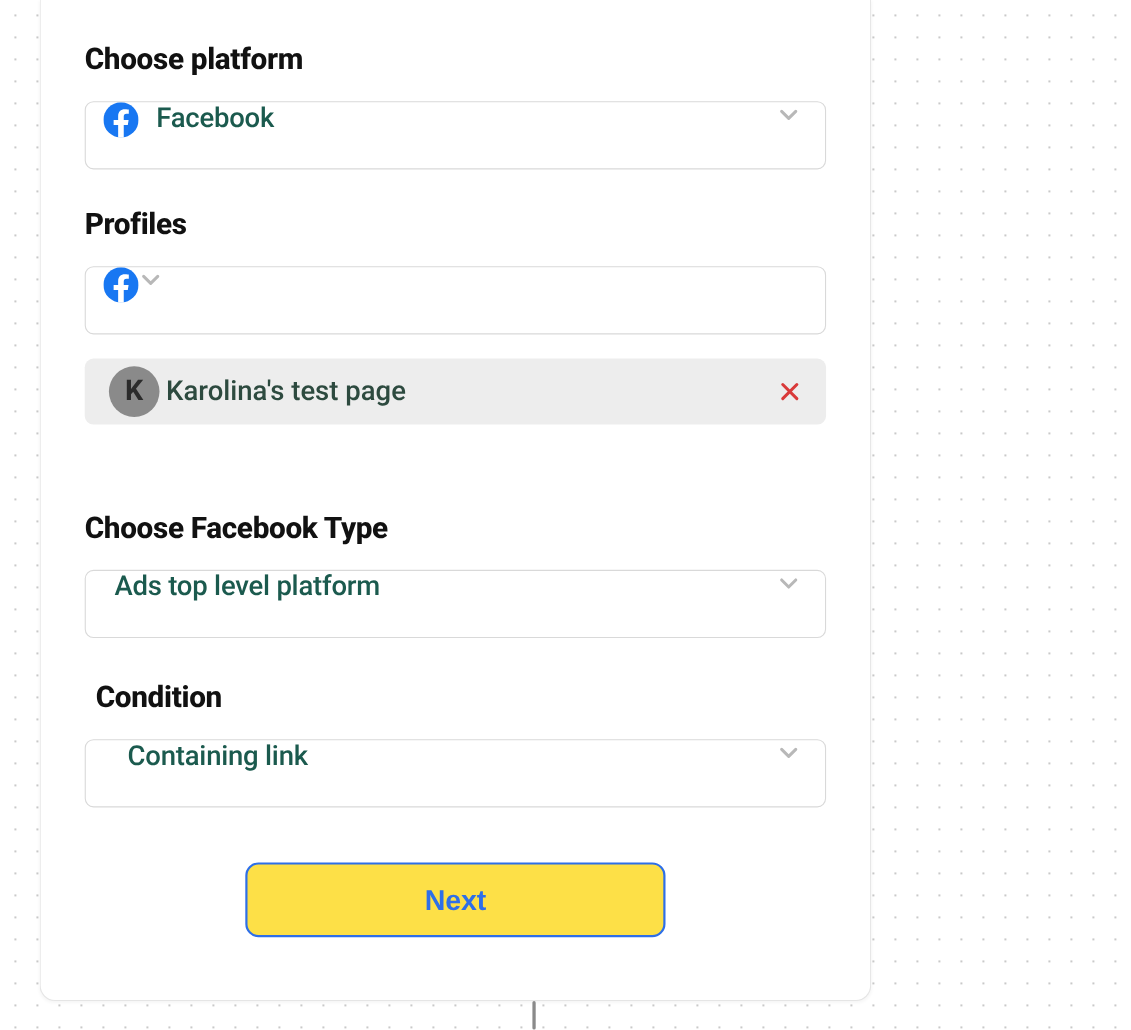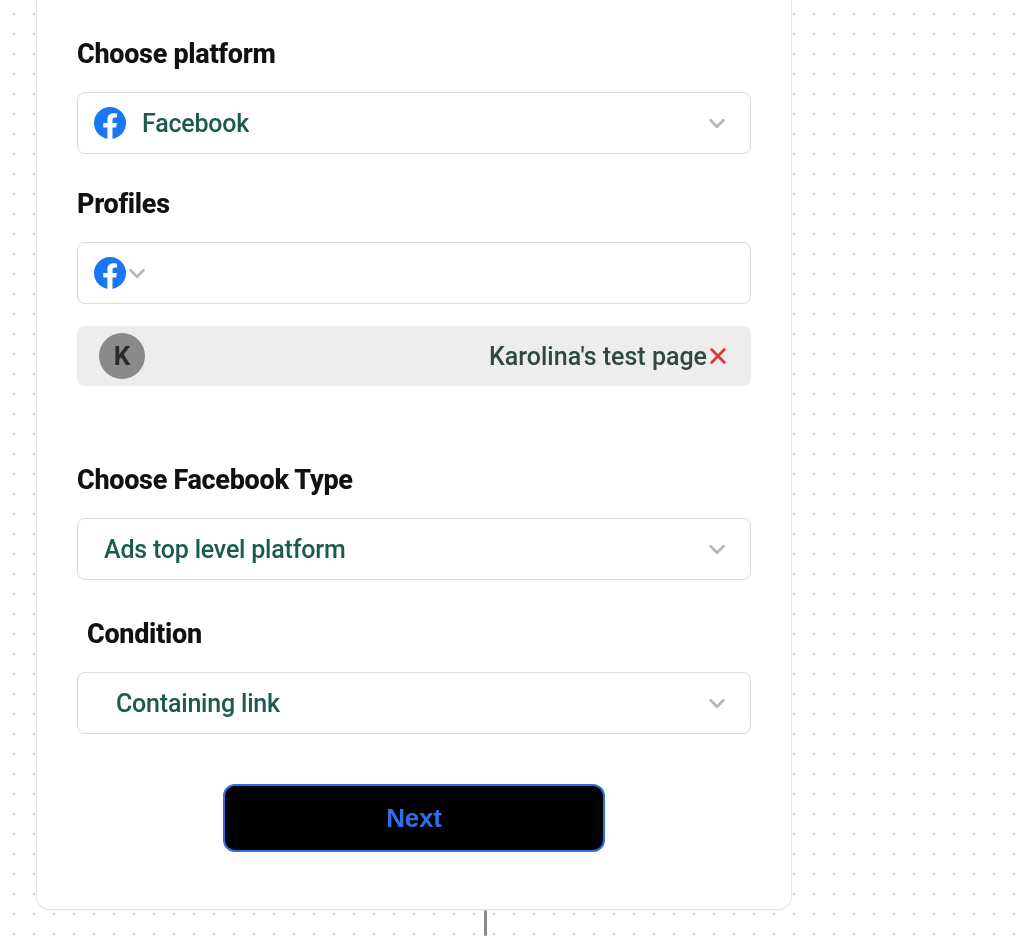--- a/index.html
+++ b/index.html
@@ -49,21 +49,21 @@
     }
     .section-heading.indent {
       margin-left: 10px;
     }
     .select-box {
       width: 100%;
       border: 1.5px solid #d9d9d9;
       border-radius: 8px;
       height: 62px;
       display: flex;
-      align-items: center;
+      align-items: flex-start;
       padding: 0 22px 0 16px;
       cursor: pointer;
       background: #fff;
     }
     .select-box .label-text {
       color: #1b5a4e;
       font-size: 25px;
       font-weight: 500;
       flex: 1;
       letter-spacing: -0.2px;
@@ -103,39 +103,38 @@
       font-size: 26px;
       font-weight: 700;
       flex-shrink: 0;
     }
     .profile-chip .name {
       margin-left: 6px;
       color: #2d4a3f;
       font-size: 25px;
       font-weight: 500;
       flex: 1;
-      text-align: right;
     }
     .close-x {
       width: 22px;
       height: 22px;
       flex-shrink: 0;
       cursor: pointer;
     }
     .gap-small { height: 34px; }
     .gap-large { height: 78px; }
     .gap-med { height: 38px; }
     .next-btn {
       display: block;
       margin: 50px auto 0 auto;
       width: 382px;
       height: 68px;
       border: 2px solid #2e6fe8;
       border-radius: 12px;
-      background: #000000;
+      background: #fde047;
       color: #2e6fe8;
       font-size: 26px;
       font-weight: 600;
       cursor: pointer;
       letter-spacing: -0.2px;
     }
   </style>
 </head>
 <body>
 

